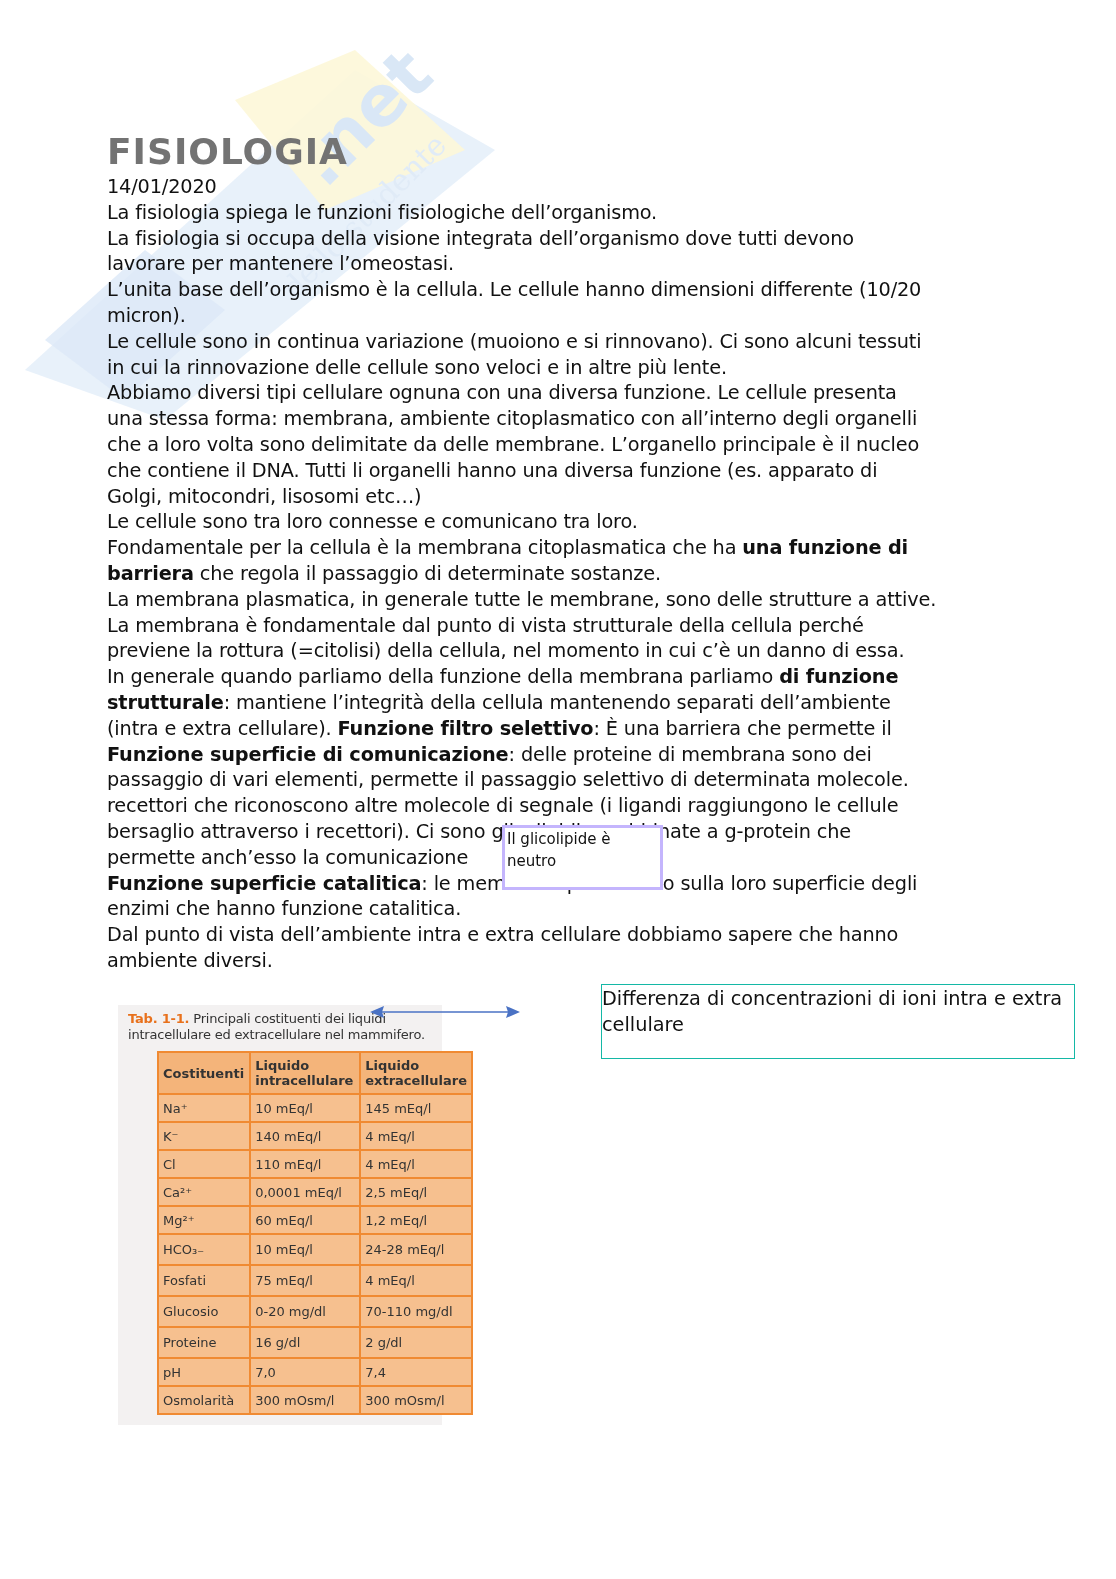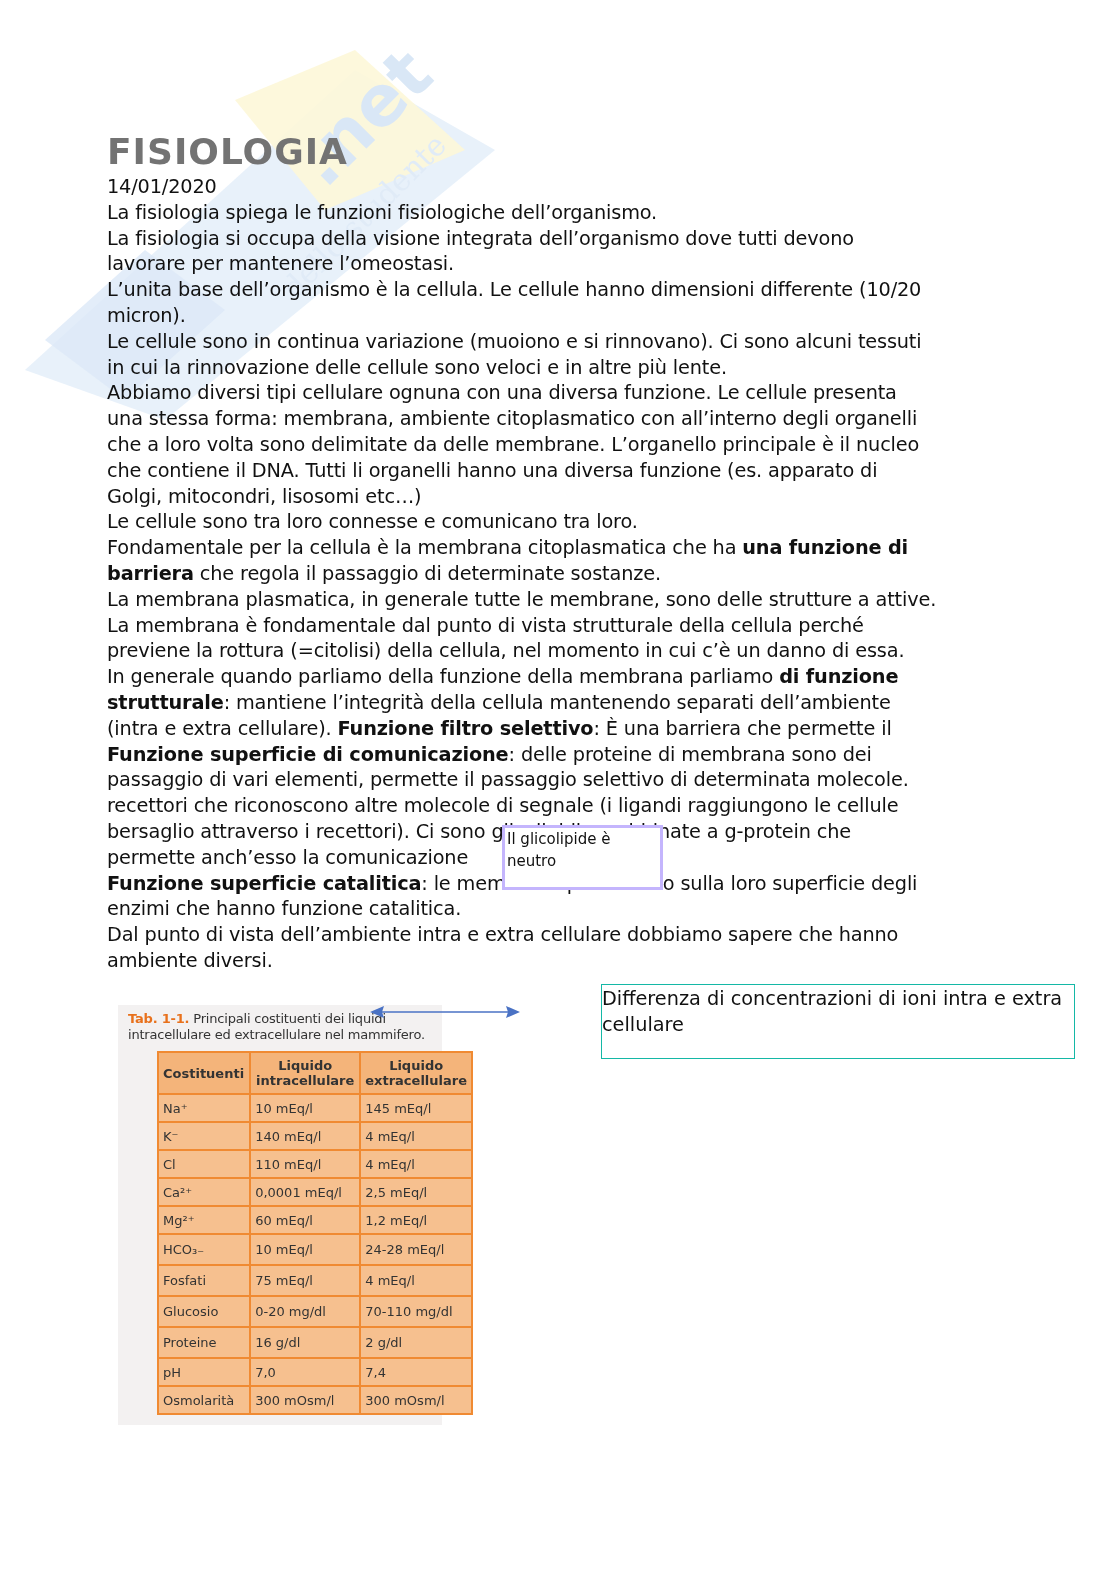--- a/index.html
+++ b/index.html
@@ -22,21 +22,21 @@
 
     
     .arrow { position: absolute; left: 370px; top: 1003px; width: 150px; height: 18px; z-index: 3; }
 
     
     .tab-img { position: absolute; left: 118px; top: 1005px; width: 324px; height: 420px; background: #f3f1f1; z-index: 1; }
     .tab-caption { position: absolute; left: 10px; top: 6px; width: 312px; font-size: 13px; line-height: 16px; color: #333; letter-spacing: -0.2px; }
     .tab-caption .lab { color: #e8711c; font-weight: bold; }
     .tab-table { position: absolute; left: 6px; top: 46px; width: 316px; border-collapse: collapse; background: #f6c08f; font-size: 13px; color: #333; margin-left: 33px; }
     .tab-table td, .tab-table th { border: 2px solid #f08a32; padding: 0 4px; height: 26px; text-align: left; font-weight: normal; }
-    .tab-table th { background: #f4b47a; font-weight: bold; height: 40px; text-align: center; line-height: 15px; color: #333; }
+    .tab-table th { background: #f4b47a; font-weight: bold; height: 40px; line-height: 15px; color: #333; }
     .tab-table th:first-child { text-align: left; }
     .tab-table tr.tall td { height: 29px; }
     .c1 { width: 88px; }
     .c2 { width: 110px; }
   </style>
 </head>
 <body>
 
 <svg class="watermark" viewBox="0 0 470 380">
   <polygon points="0,330 330,30 470,110 140,380" fill="#e6f0fa" opacity="0.9"></polygon>

